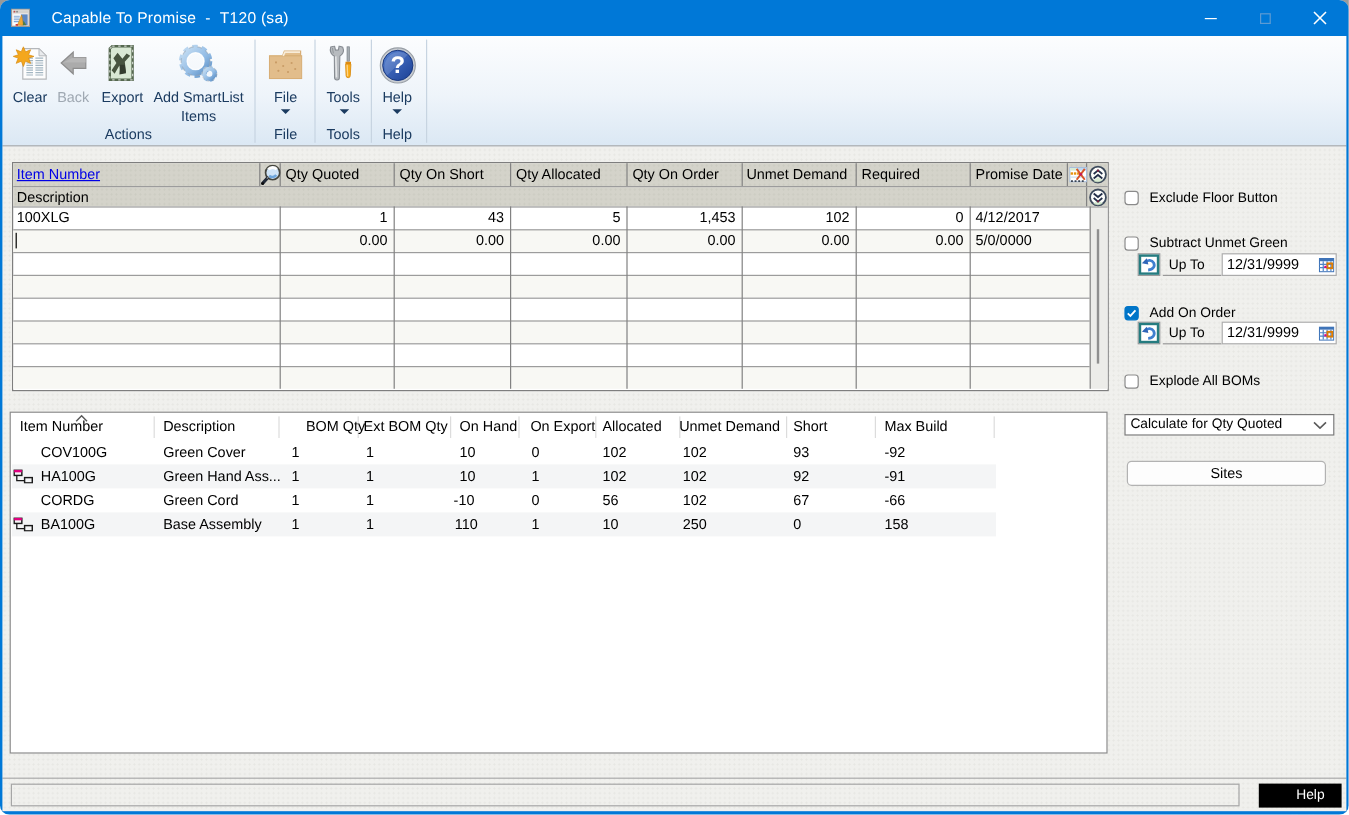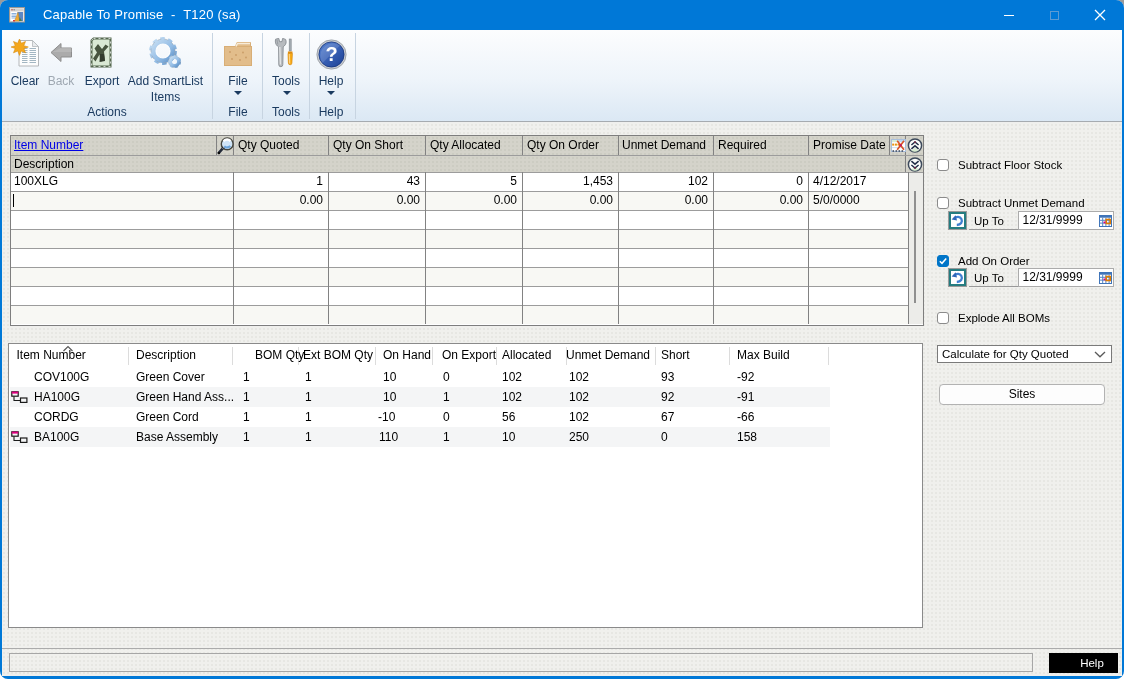--- a/index.html
+++ b/index.html
@@ -242,23 +242,23 @@
       <div class="brow" style="left:296px;top:83px">1</div>
       <div class="brow" style="left:370px;top:83px">110</div>
       <div class="brow" style="left:434px;top:83px">1</div>
       <div class="brow" style="left:493px;top:83px">10</div>
       <div class="brow" style="left:560px;top:83px">250</div>
       <div class="brow" style="left:652px;top:83px">0</div>
       <div class="brow" style="left:728px;top:83px">158</div>
     </div>
 
     <div class="cb" style="left:935px;top:36px"></div>
-    <div class="cblbl" style="left:956px;top:34px;height:16px;line-height:16px">Subtract Floor Stock</div>
+    <div class="cblbl" style="left:956px;top:34px;height:16px;line-height:16px">Exclude Floor Button</div>
     <div class="cb" style="left:935px;top:74px"></div>
-    <div class="cblbl" style="left:956px;top:72px;height:16px;line-height:16px">Subtract Unmet Demand</div>
+    <div class="cblbl" style="left:956px;top:72px;height:16px;line-height:16px">Subtract Unmet Green</div>
 
     <div class="abs" style="left:946px;top:88px;width:19px;height:19px;border:1px solid #9a9a9a;background:#fff">
       <div class="abs" style="left:0;top:0;width:17px;height:17px;border:2px solid #257c80"></div>
       <svg class="abs" style="left:2px;top:2px" width="13" height="13" viewBox="0 0 13 13">
         <path d="M3.6 4.6 C5.4 2.2 9 2.4 10.4 5 C11.8 7.8 10 10.8 5.8 11" fill="none" stroke="#3f7fd0" stroke-width="2.3"></path>
         <path d="M0.6 5.4 L6 6.4 L4.6 1.2 Z" fill="#2f66b8"></path>
         <path d="M5.8 11 L10.4 5" fill="none" stroke="#2a4f8f" stroke-width="0.01"></path>
       </svg>
     </div>
     <div class="cblbl" style="left:972px;top:90px;height:16px;line-height:16px">Up To</div>

